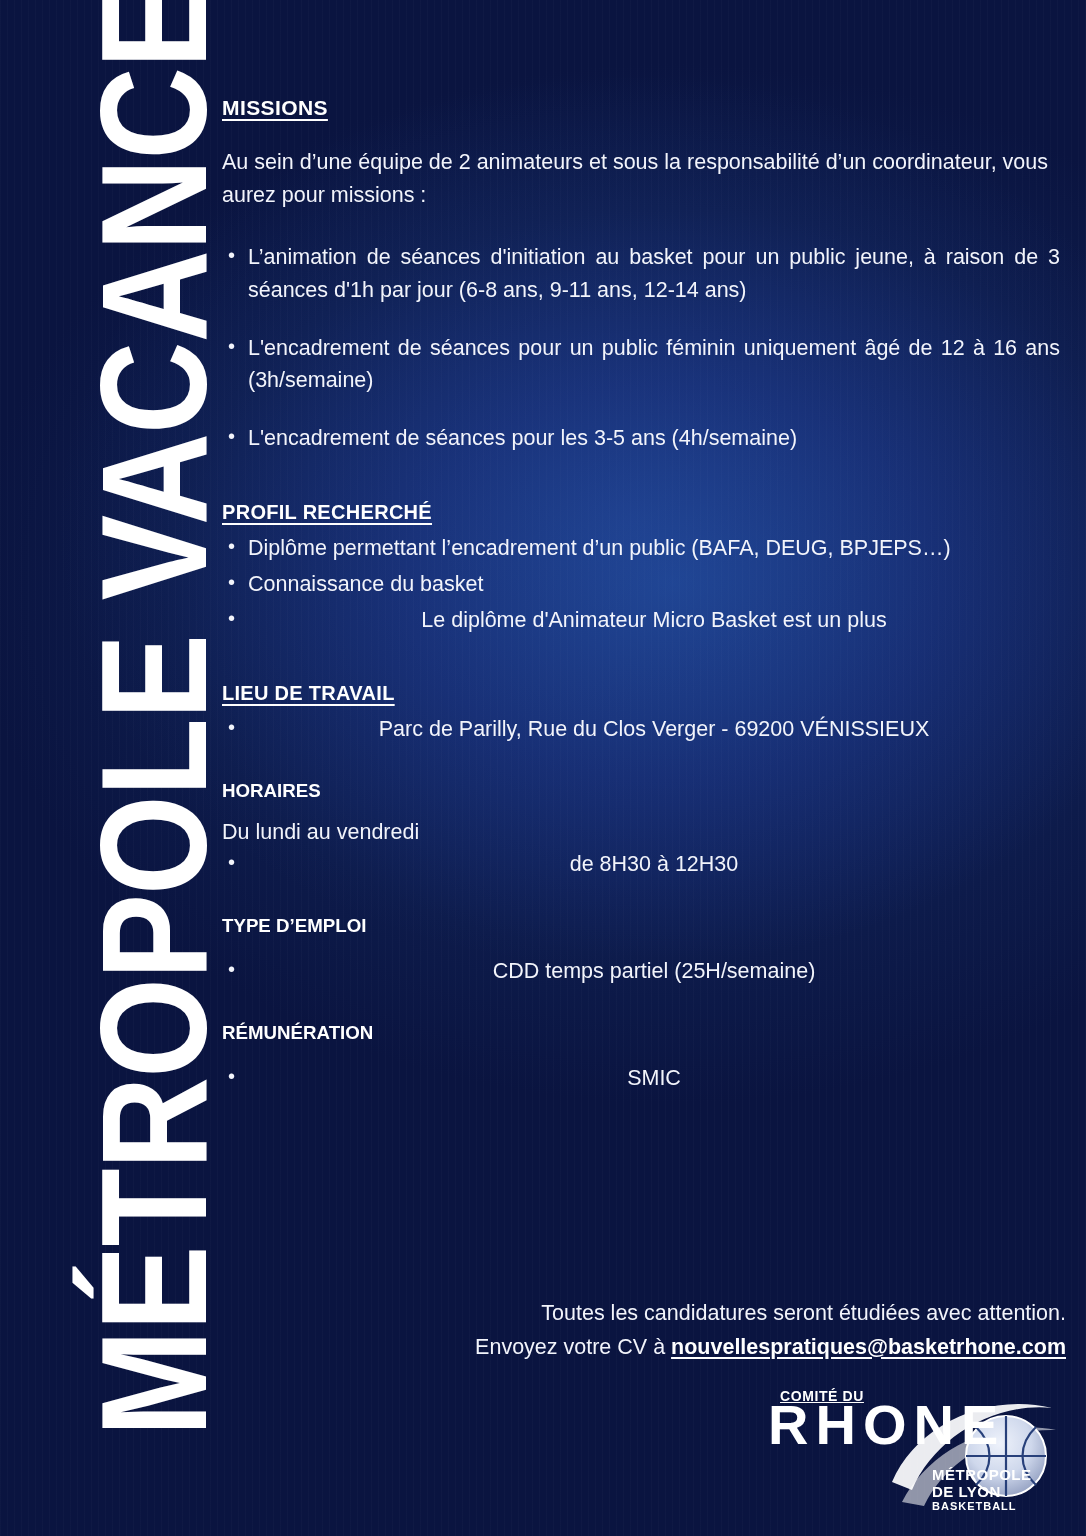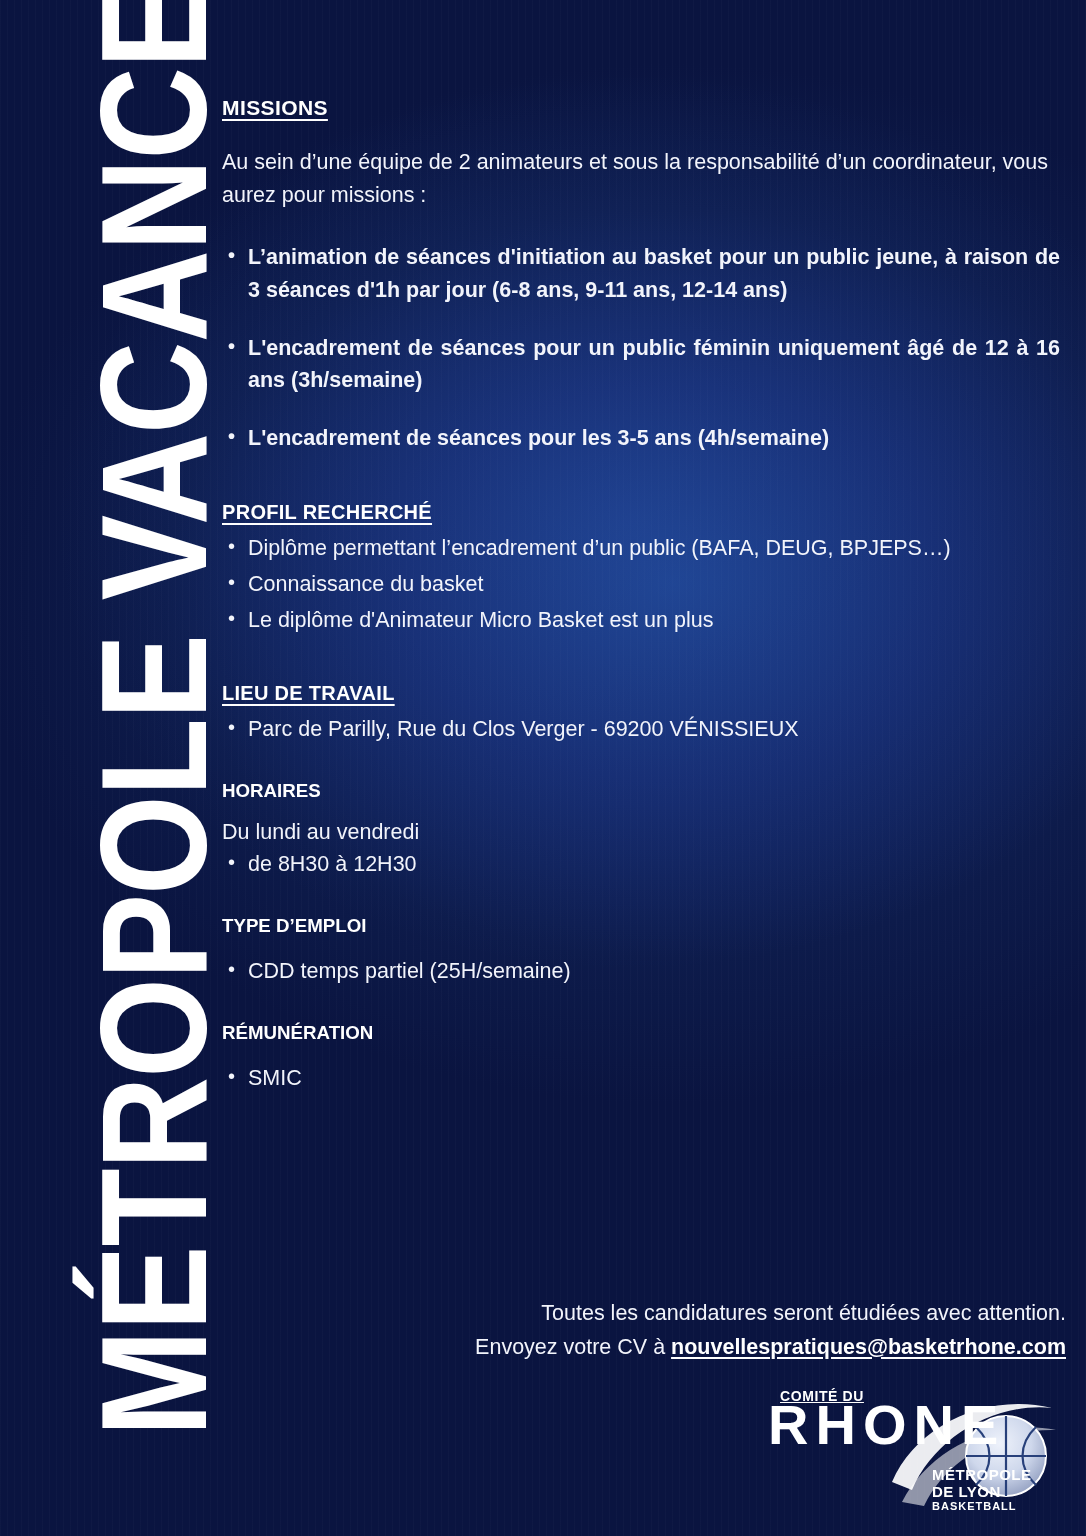--- a/index.html
+++ b/index.html
@@ -112,24 +112,24 @@
     font-weight: 300;
   }
   ul.bullets li::before {
     content: "•";
     position: absolute;
     left: 6px;
     top: -1px;
     font-size: 20px;
     color: #f2f4fb;
   }
-  ul.spaced li { margin-bottom: 26px; text-align: justify; font-weight: bold; }
+  ul.spaced li { margin-bottom: 26px; text-align: justify; }
   ul.spaced li:last-child { margin-bottom: 12px; }
   ul.tight li { margin-bottom: 4px; }
-  ul.tight li:last-child { margin-bottom: 0; }
+  ul.tight li:last-child { margin-bottom: 0; text-align: center; }
 
   .block { margin-top: 46px; }
   .block-sm { margin-top: 34px; }
   .block h3 {
     font-size: 20px;
     font-weight: 700;
     letter-spacing: 0.3px;
     margin: 0 0 8px 0;
     text-decoration: underline;
     text-underline-offset: 4px;

